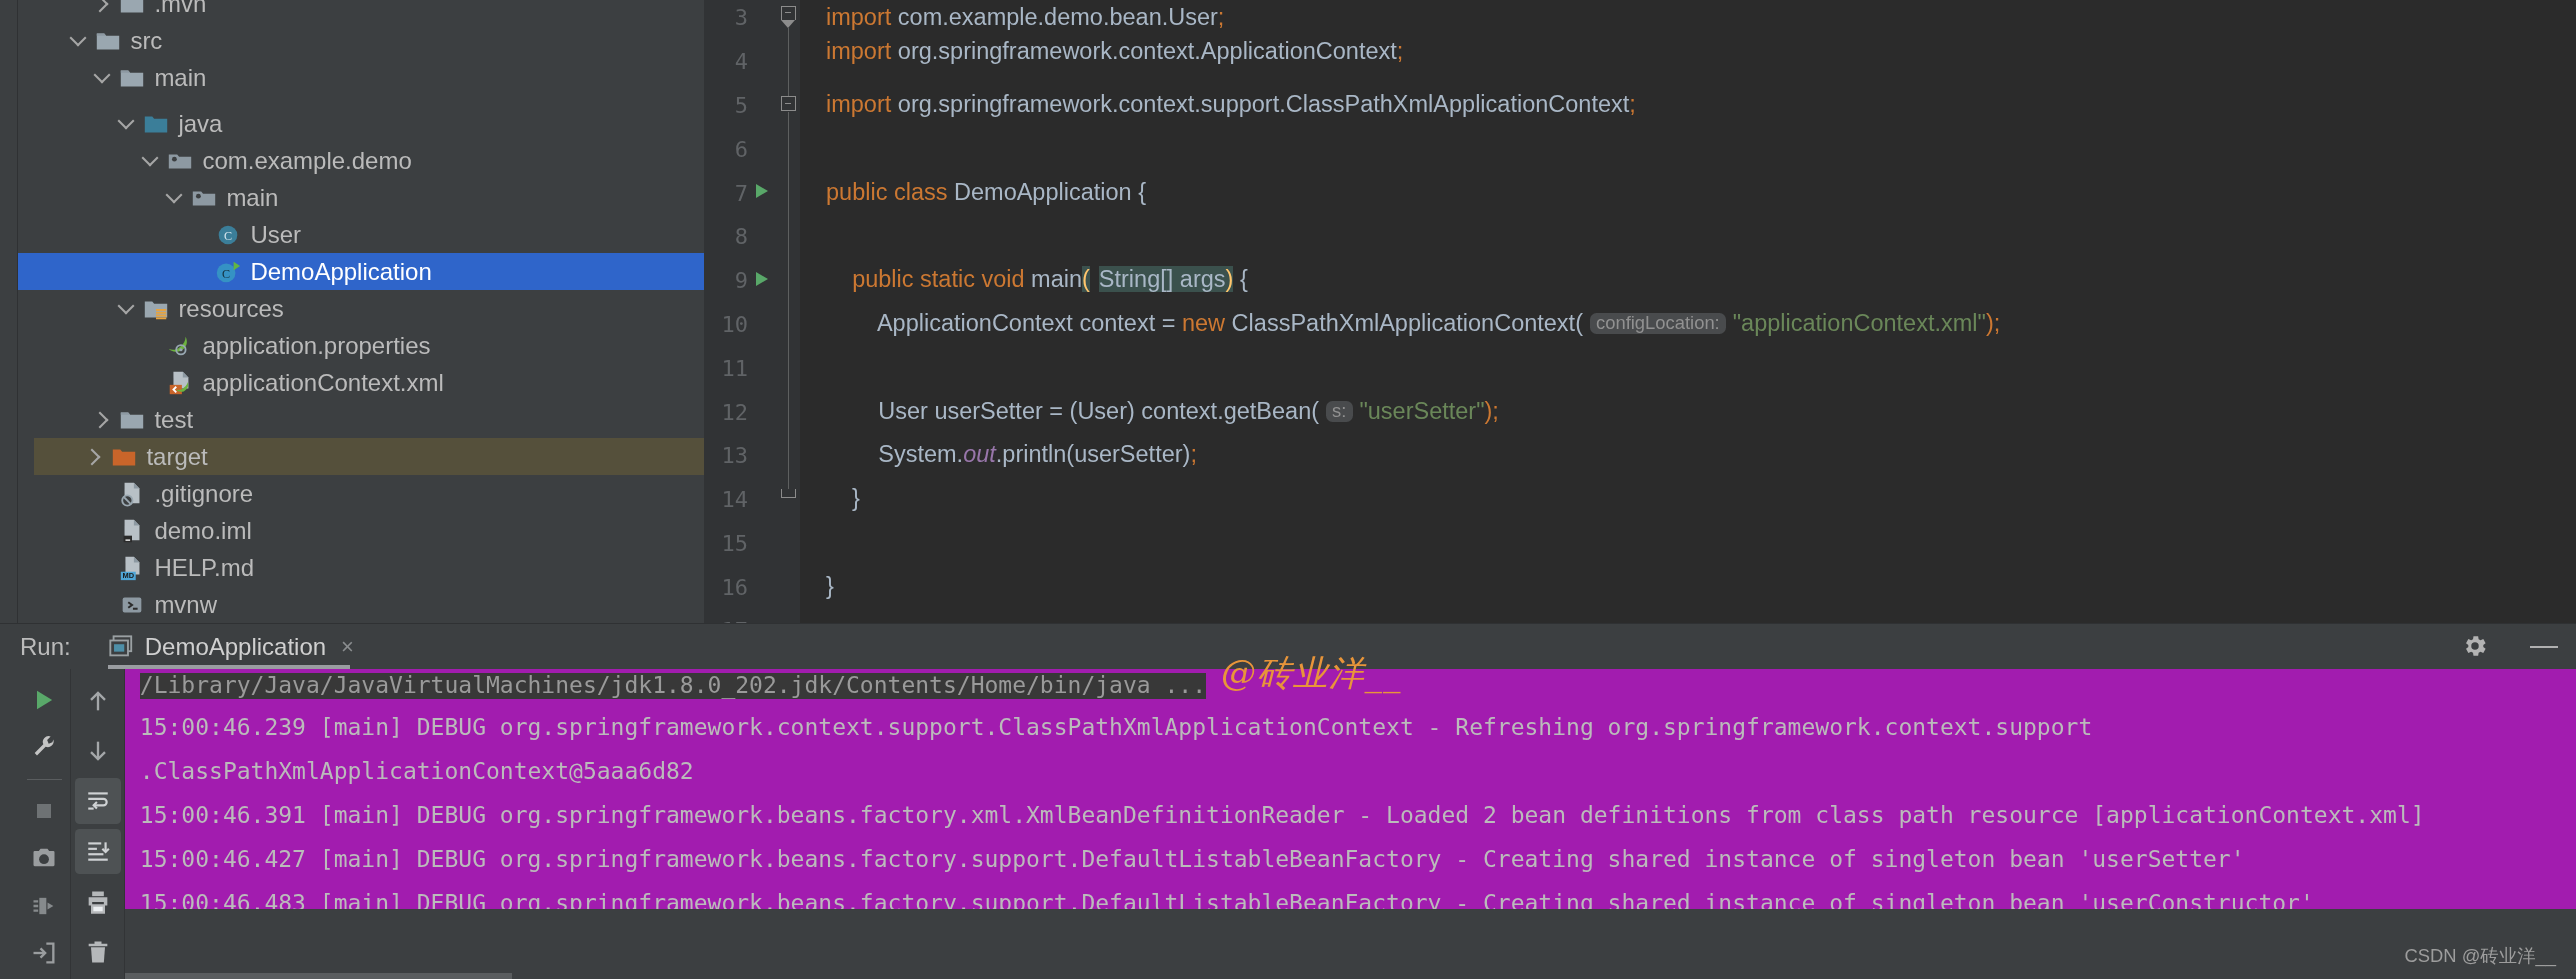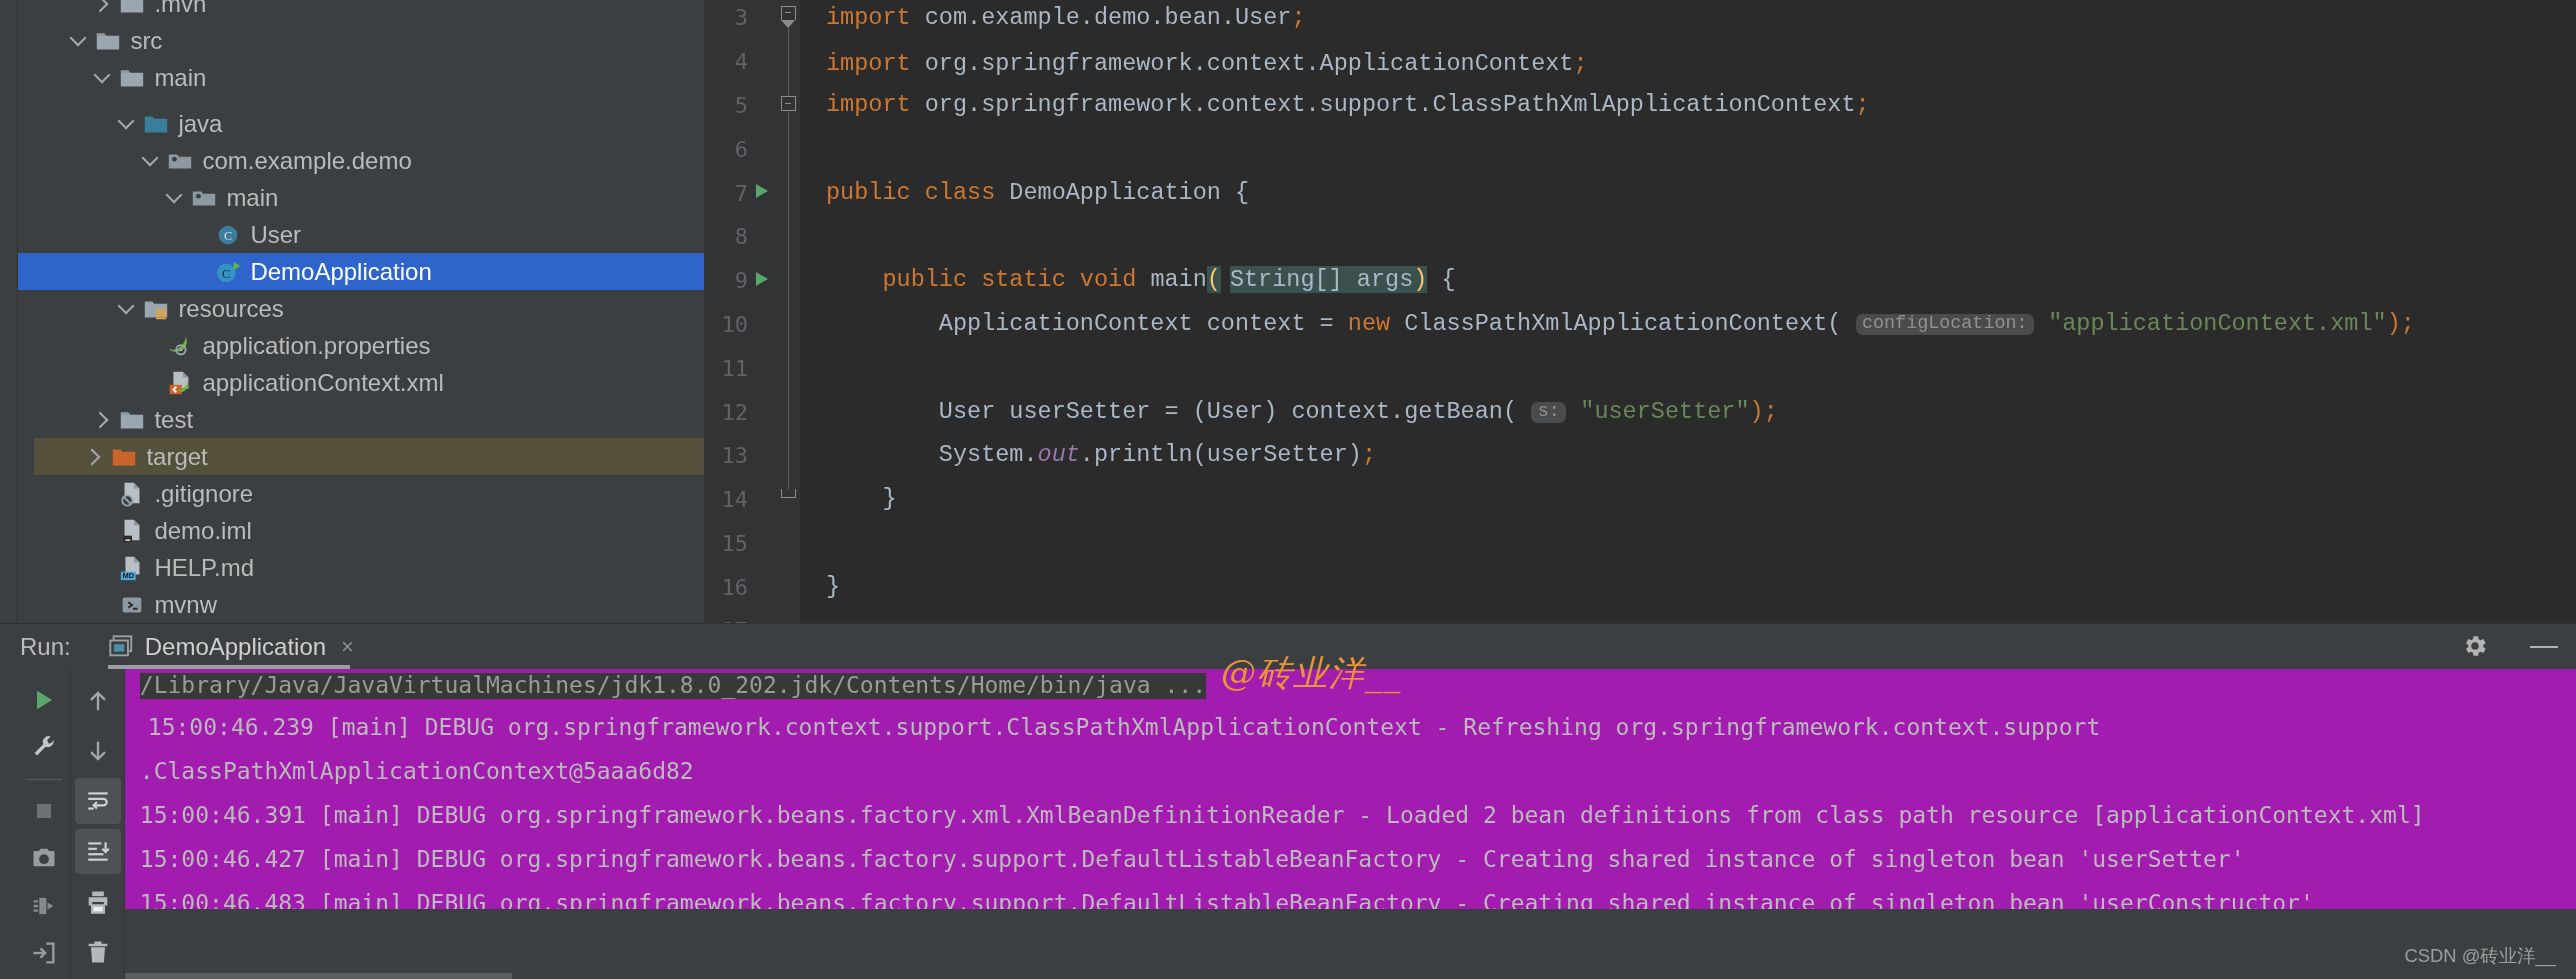--- a/index.html
+++ b/index.html
@@ -89,21 +89,21 @@
   }
   .fold-line {
     position: absolute; left: 84px; width: 1.4px; background: #5e6060;
   }
   .fold-end {
     position: absolute; left: 77px; width: 14.8px; height: 9.2px;
     border: 1.4px solid #8c8c8c; border-top: none; background: #313335;
   }
   #code {
     position: absolute; left: 96px; top: 0; right: 0; height: 591px;
-    font-family: Liberation Mono, monospace; font-size: 23.5px;
+    font-family: Liberation Sans, sans-serif; font-size: 23.5px;
   }
   .cline {
     position: absolute; left: 26px; white-space: pre; line-height: 1;
     color: #a9b7c6;
   }
   .kw  { color: #cc7832; }
   .str { color: #6a8759; }
   .fld { color: #9876aa; font-style: italic; }
   .hint {
     display: inline-block; background: #494b4d; color: #919191;
@@ -423,21 +423,21 @@
           <div class="lnum" style="top: 577px;">16</div>
           <div class="lnum" style="top: 620px;">17</div>
           <div class="fold-arrow" style="top: 5.5px;"></div>
           <div class="fold-line" style="top: 28px; height: 69px;"></div>
           <div class="fold-box" style="top: 96px;"></div>
           <div class="fold-line" style="top: 112px; height: 378px;"></div>
           <div class="fold-end" style="top: 489px;"></div>
         </div>
       <div id="code">
           <div class="cline" style="top: 5.5px;"><span class="kw">import</span> com.example.demo.bean.User<span class="kw">;</span></div>
-          <div class="cline" style="top: 52px;"><span class="kw">import</span> org.springframework.context.ApplicationContext<span class="kw">;</span></div>
+          <div class="cline" style="top: 40px;"><span class="kw">import</span> org.springframework.context.ApplicationContext<span class="kw">;</span></div>
           <div class="cline" style="top: 93px;"><span class="kw">import</span> org.springframework.context.support.ClassPathXmlApplicationContext<span class="kw">;</span></div>
           <div class="cline" style="top: 137px;"></div>
           <div class="cline" style="top: 181px;"><span class="kw">public</span> <span class="kw">class</span> DemoApplication {</div>
           <div class="cline" style="top: 225px;"></div>
           <div class="cline" style="top: 268px;">    <span class="kw">public static void </span>main<span class="brkc">(</span><span class="brk">String[] args</span><span class="brkc">)</span> {</div>
           <div class="cline" style="top: 312px;">        ApplicationContext context = <span class="kw">new</span> ClassPathXmlApplicationContext( <span class="hint">configLocation:</span> <span class="str">"applicationContext.xml"</span><span class="kw">);</span></div>
           <div class="cline" style="top: 356px;"></div>
           <div class="cline" style="top: 400px;">        User userSetter = (User) context.getBean( <span class="hint">s:</span> <span class="str">"userSetter"</span><span class="kw">);</span></div>
           <div class="cline" style="top: 443px;">        System.<span class="fld">out</span>.println(userSetter)<span class="kw">;</span></div>
           <div class="cline" style="top: 487px;">    }</div>
@@ -556,21 +556,21 @@
       <div class="tbtn">
         <svg width="28" height="28" viewBox="0 0 24 24" fill="#b5b8ba">
           <path d="M9 3h6v2h5v2H4V5h5z"></path>
             <path d="M6 8h12l-1 13H7z"></path>
         </svg>
       </div>
     </div>
 
     <div id="console">
         <div class="oline dim" style="top: 3.7px;">/Library/Java/JavaVirtualMachines/jdk1.8.0_202.jdk/Contents/Home/bin/java ...</div>
-        <div class="oline" style="top: 47px; margin-left: 8px;">15:00:46.239 [main] DEBUG org.springframework.context.support.ClassPathXmlApplicationContext - Refreshing org.springframework.context.support</div>
+        <div class="oline" style="top: 47px;">15:00:46.239 [main] DEBUG org.springframework.context.support.ClassPathXmlApplicationContext - Refreshing org.springframework.context.support</div>
         <div class="oline" style="top: 91px;">.ClassPathXmlApplicationContext@5aaa6d82</div>
         <div class="oline" style="top: 135px;">15:00:46.391 [main] DEBUG org.springframework.beans.factory.xml.XmlBeanDefinitionReader - Loaded 2 bean definitions from class path resource [applicationContext.xml]</div>
         <div class="oline" style="top: 179px;">15:00:46.427 [main] DEBUG org.springframework.beans.factory.support.DefaultListableBeanFactory - Creating shared instance of singleton bean 'userSetter'</div>
         <div class="oline" style="top: 223px;">15:00:46.483 [main] DEBUG org.springframework.beans.factory.support.DefaultListableBeanFactory - Creating shared instance of singleton bean 'userConstructor'</div>
         <div id="result-box" style="top: 265px; border-color: rgb(232, 163, 61);">
           <div class="oline">User{username='example-username-setter', age=25}</div>
         </div>
       </div>
     <div id="console-scroll-x"></div>
   </div>

